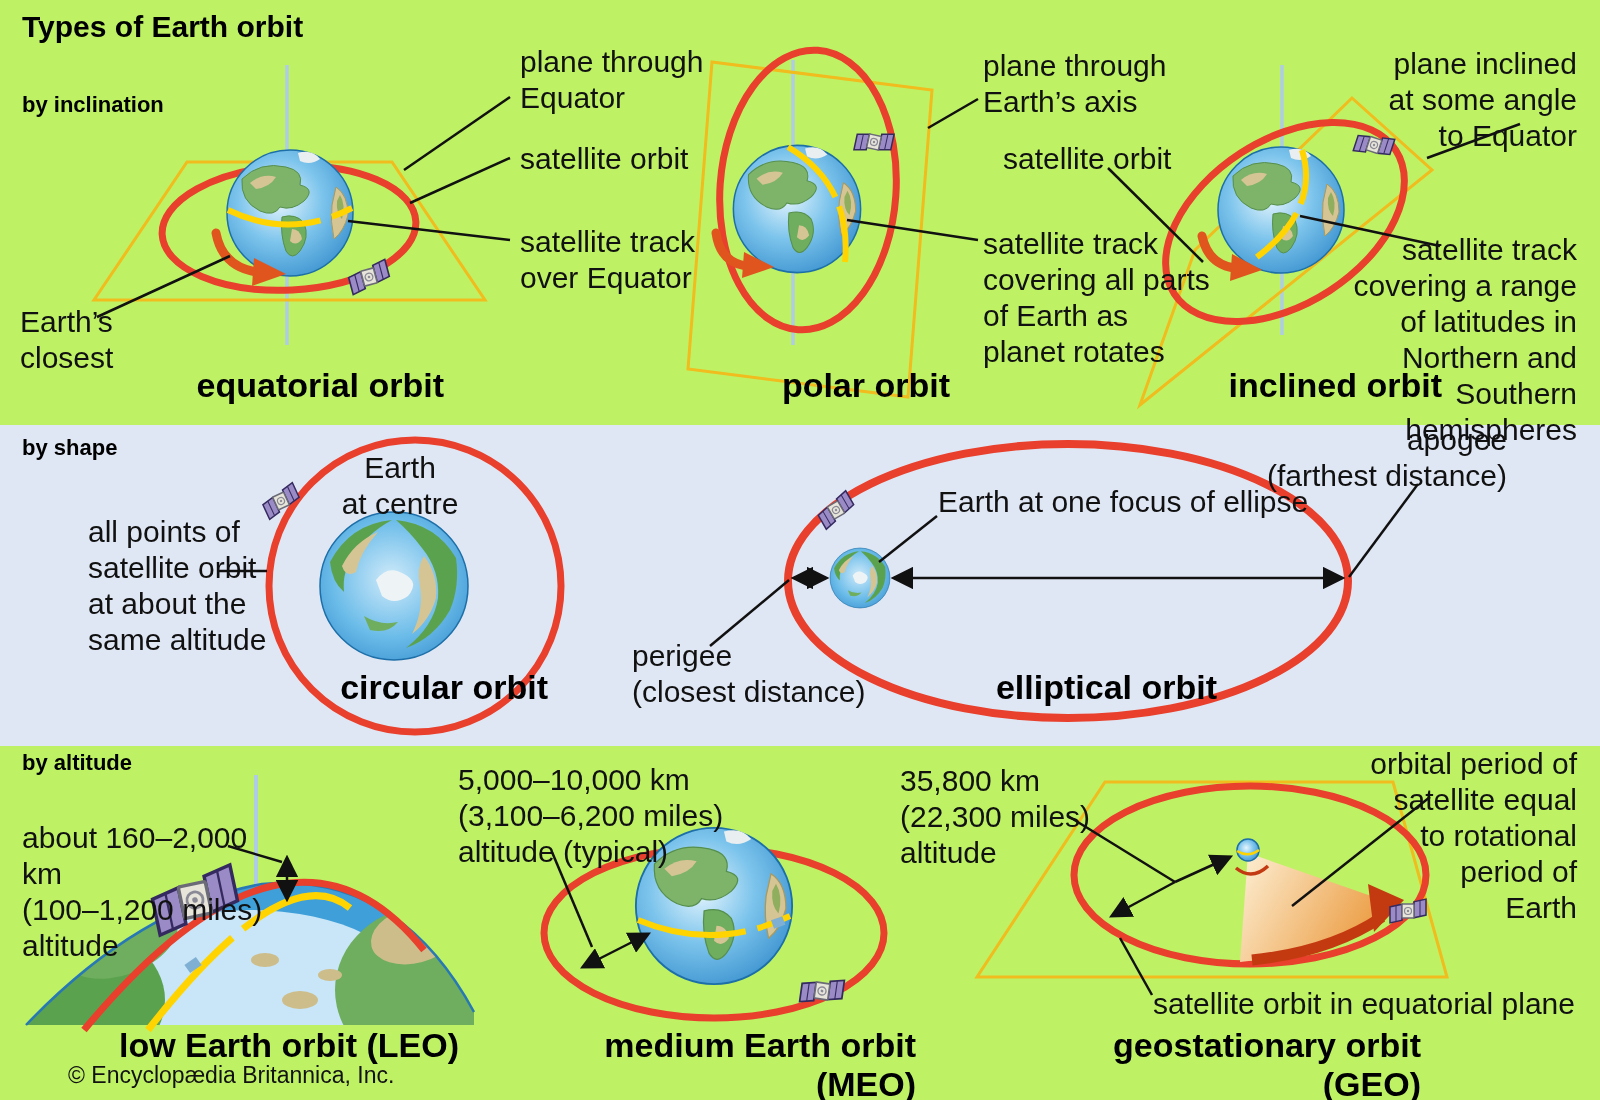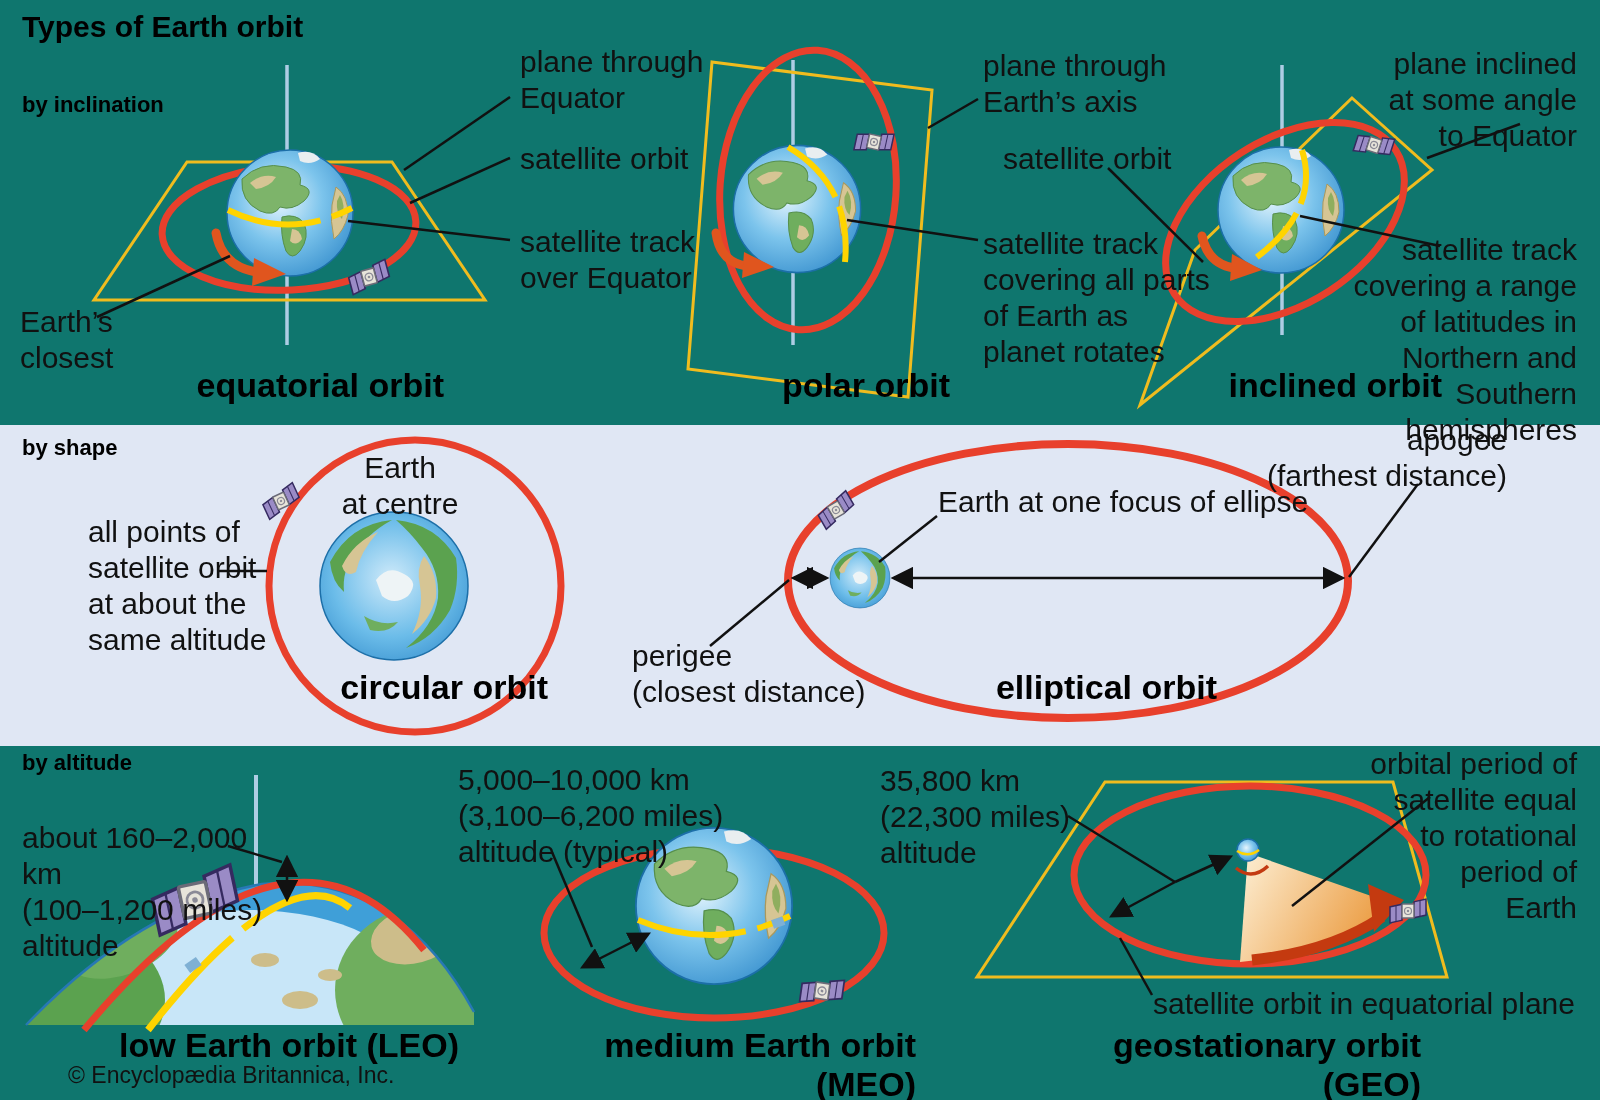--- a/index.html
+++ b/index.html
@@ -1,16 +1,16 @@
 <!DOCTYPE html>
 <html><head>
 <meta charset="utf-8">
 <style>
   html,body{margin:0;padding:0;background:#ffffff;}
-  #stage{position:relative;width:1600px;height:1100px;background:#0f766e;overflow:hidden;
+  #stage{position:relative;width:1600px;height:1100px;background:#bef264;overflow:hidden;
          font-family:"Liberation Sans",sans-serif;color:#111;}
   #stage svg.art{position:absolute;left:0;top:0;}
   .lbl{position:absolute;font-size:30px;line-height:1.2;white-space:pre-line;color:#111;}
   .lbl.r{text-align:right;}
   .cap{position:absolute;font-size:34px;font-weight:bold;text-align:right;white-space:pre-line;color:#000;}
   .hd{position:absolute;font-size:22px;font-weight:bold;color:#000;}
   .title{position:absolute;font-size:30px;font-weight:bold;color:#000;}
   .copy{position:absolute;font-size:23px;color:#111;}
 </style>
 </head>
@@ -253,21 +253,21 @@
   <div class="lbl" style="left:22px;top:820px;width:270px;">about 160–2,000 km
 (100–1,200 miles)
 altitude</div>
   <div class="cap" style="left:59px;top:1026px;width:400px;">low Earth orbit (LEO)</div>
 
   <div class="lbl" style="left:458px;top:762px;width:270px;">5,000–10,000 km
 (3,100–6,200 miles)
 altitude (typical)</div>
   <div class="cap" style="left:516px;top:1026px;width:400px;">medium Earth orbit (MEO)</div>
 
-  <div class="lbl" style="left:880px;top:763px;width:220px;">35,800 km
+  <div class="lbl" style="left:900px;top:763px;width:220px;">35,800 km
 (22,300 miles)
 altitude</div>
   <div class="lbl r" style="right:23px;top:746px;width:260px;">orbital period of
 satellite equal
 to rotational
 period of
 Earth</div>
   <div class="lbl" style="left:1153px;top:986px;">satellite orbit in equatorial plane</div>
   <div class="cap" style="left:1021px;top:1026px;width:400px;">geostationary orbit (GEO)</div>
 

